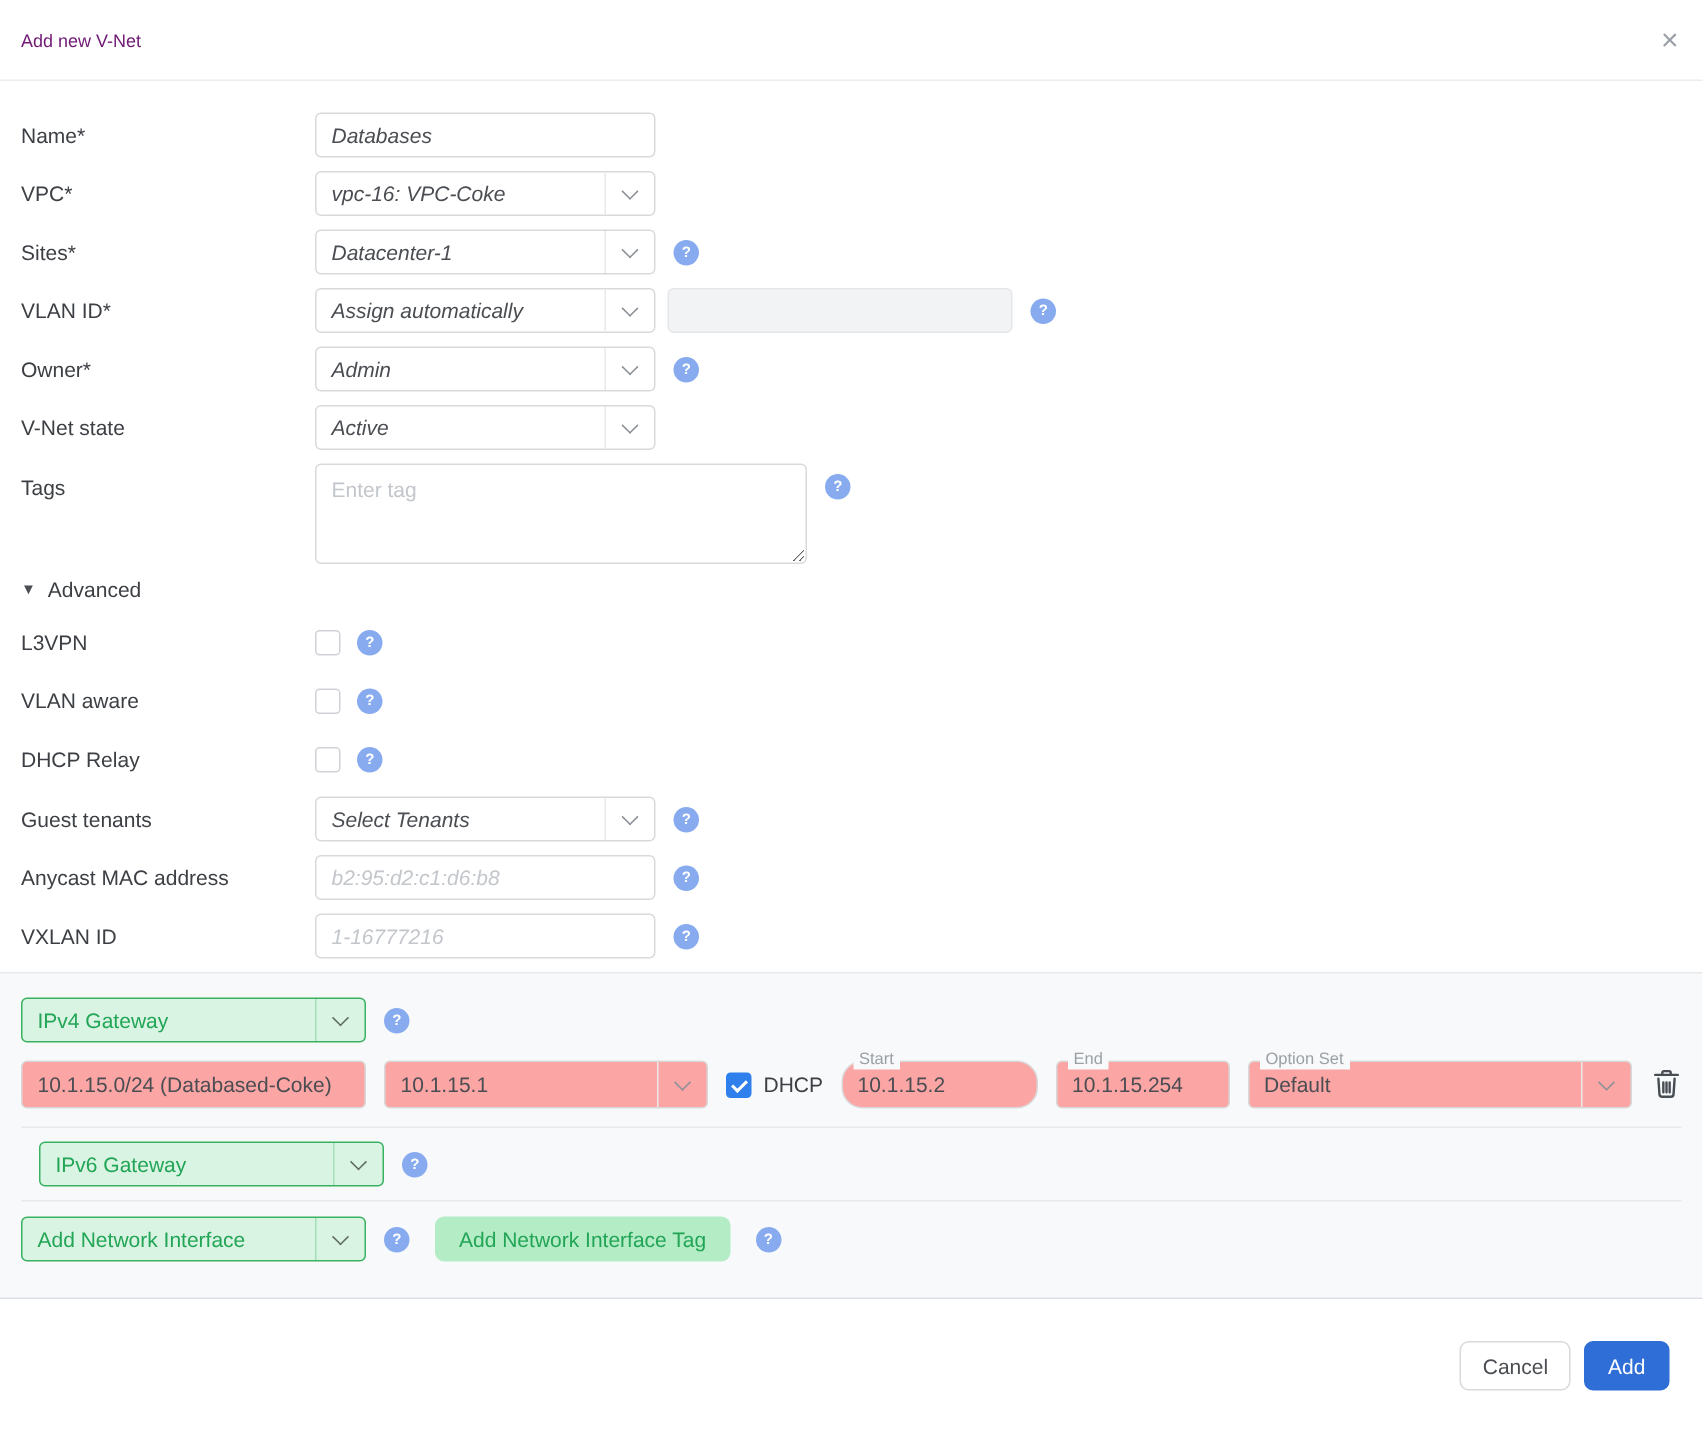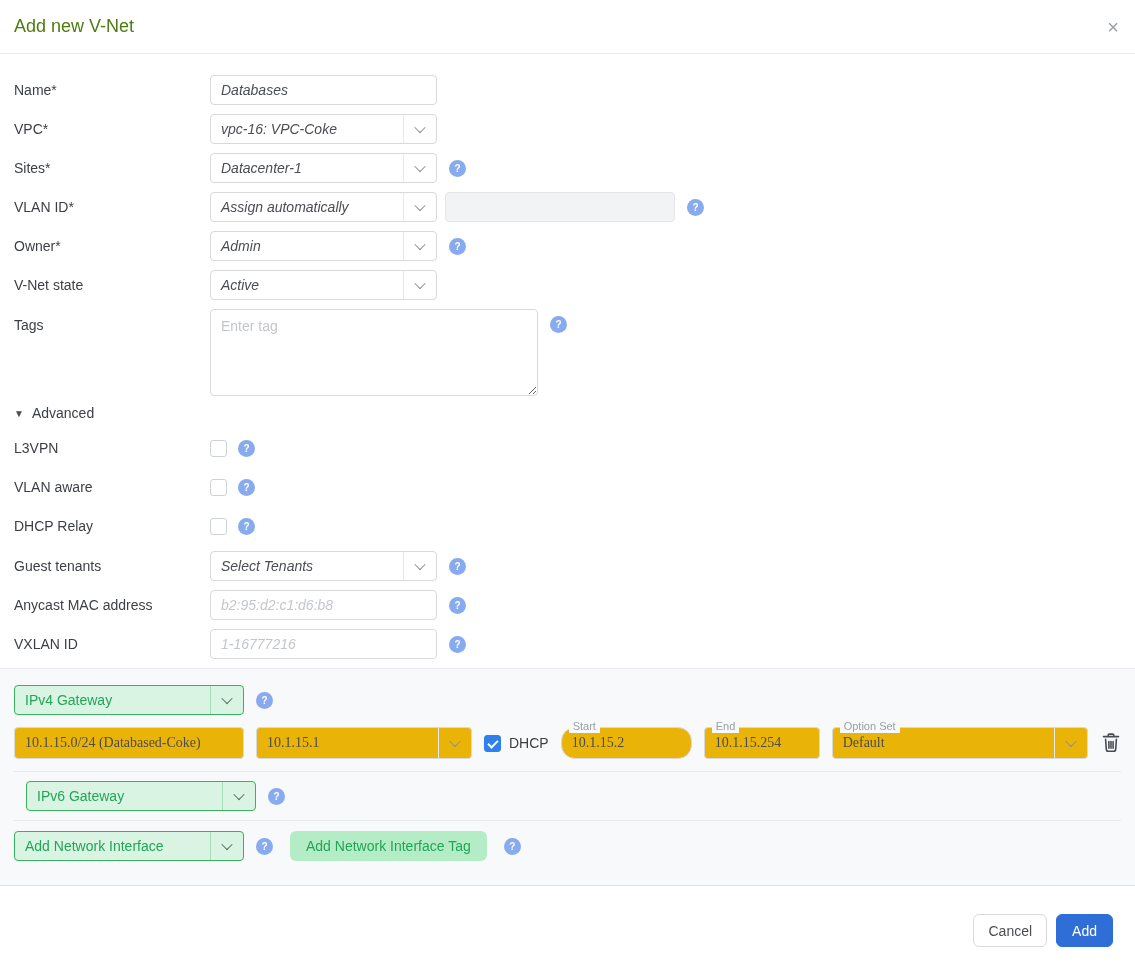--- a/index.html
+++ b/index.html
@@ -9,21 +9,21 @@
     background:#fff; color:#3c3f43; overflow:hidden;
   }
   .page { display:flex; flex-direction:column; height:967px; }
 
   
   .modal-header {
     height:54px; flex:0 0 54px; display:flex; align-items:center;
     justify-content:space-between; padding:0 16px 0 14px;
     border-bottom:1px solid #ececee;
   }
-  .modal-title { font-size:18px; color:#4d7c0f; }
+  .modal-title { font-size:12px; color:#701a75; }
   .close-btn { font-size:20px; color:#9aa0a6; cursor:pointer; line-height:1; }
 
   
   .modal-body { padding:21px 14px 0 14px; }
   .frow { display:flex; align-items:center; margin-bottom:9px; min-height:30px; }
   .frow.top { align-items:flex-start; }
   .flabel { width:196px; flex:0 0 196px; font-size:14px; color:#3c3f43; }
   .frow.top .flabel { padding-top:8px; }
 
   .ctl {
@@ -46,21 +46,21 @@
   .chev { width:8px; height:8px; border-right:1.6px solid #8b9097; border-bottom:1.6px solid #8b9097;
     transform:rotate(45deg) translate(-1px,-1px); }
 
   .help-icon {
     width:17px; height:17px; border-radius:50%; background:#87abee; color:#fff;
     font-size:10px; font-weight:bold; display:inline-flex; align-items:center;
     justify-content:center; margin-left:12px; flex:0 0 17px; cursor:pointer;
   }
 
   textarea.tags {
-    width:328px; height:87px; border:1px solid #d9d9d9; border-radius:4px;
+    width:328px; height:67px; border:1px solid #d9d9d9; border-radius:4px;
     font-size:14px; color:#4a4d52; padding:8px 10px; outline:none;
     font-family:"Liberation Sans",sans-serif; resize:both;
   }
 
   .advanced-toggle { display:flex; align-items:center; margin:8px 0 16px 0; cursor:pointer; }
   .adv-caret { font-size:10px; color:#4a4d52; margin-right:8px; }
   .adv-label { font-size:14px; color:#3c3f43; }
 
   input[type=checkbox] {
     appearance:none; -webkit-appearance:none; width:17px; height:17px;
@@ -83,21 +83,21 @@
   .gw-btn-row { display:flex; align-items:center; }
   .green-select {
     width:230px; height:30px; background:#d9f4e2; border:1px solid #38b160;
     border-radius:4px; color:#23a557; font-size:14px;
   }
   .green-select .sel-caret { border-left:1px solid #a4ddb7; }
   .green-select .chev { border-color:#5f6a63; }
 
   .gw-detail { display:flex; align-items:center; gap:12px; margin-top:12px; padding-bottom:12px;
     border-bottom:1px solid #e7e9ec; }
-  .gw-detail .ctl { height:32px; background:#eab308;font-family:Liberation Serif, serif; }
+  .gw-detail .ctl { height:32px; background:#fca5a5; }
   .dhcp-wrap { display:flex; align-items:center; gap:8px; }
   .dhcp-label { font-size:14px; color:#3c3f43; }
   .float-field { position:relative; }
   .float-label {
     position:absolute; top:-7px; left:8px; font-size:11px; color:#9aa0a6;
     background:#f8f9fa; padding:0 4px; line-height:1.2; white-space:nowrap;
   }
   .gw-inner-row { display:flex; align-items:center; padding:9px 12px;
     border-bottom:1px solid #e7e9ec; }
   .gw-last-row { display:flex; align-items:center; padding-top:10px; }

